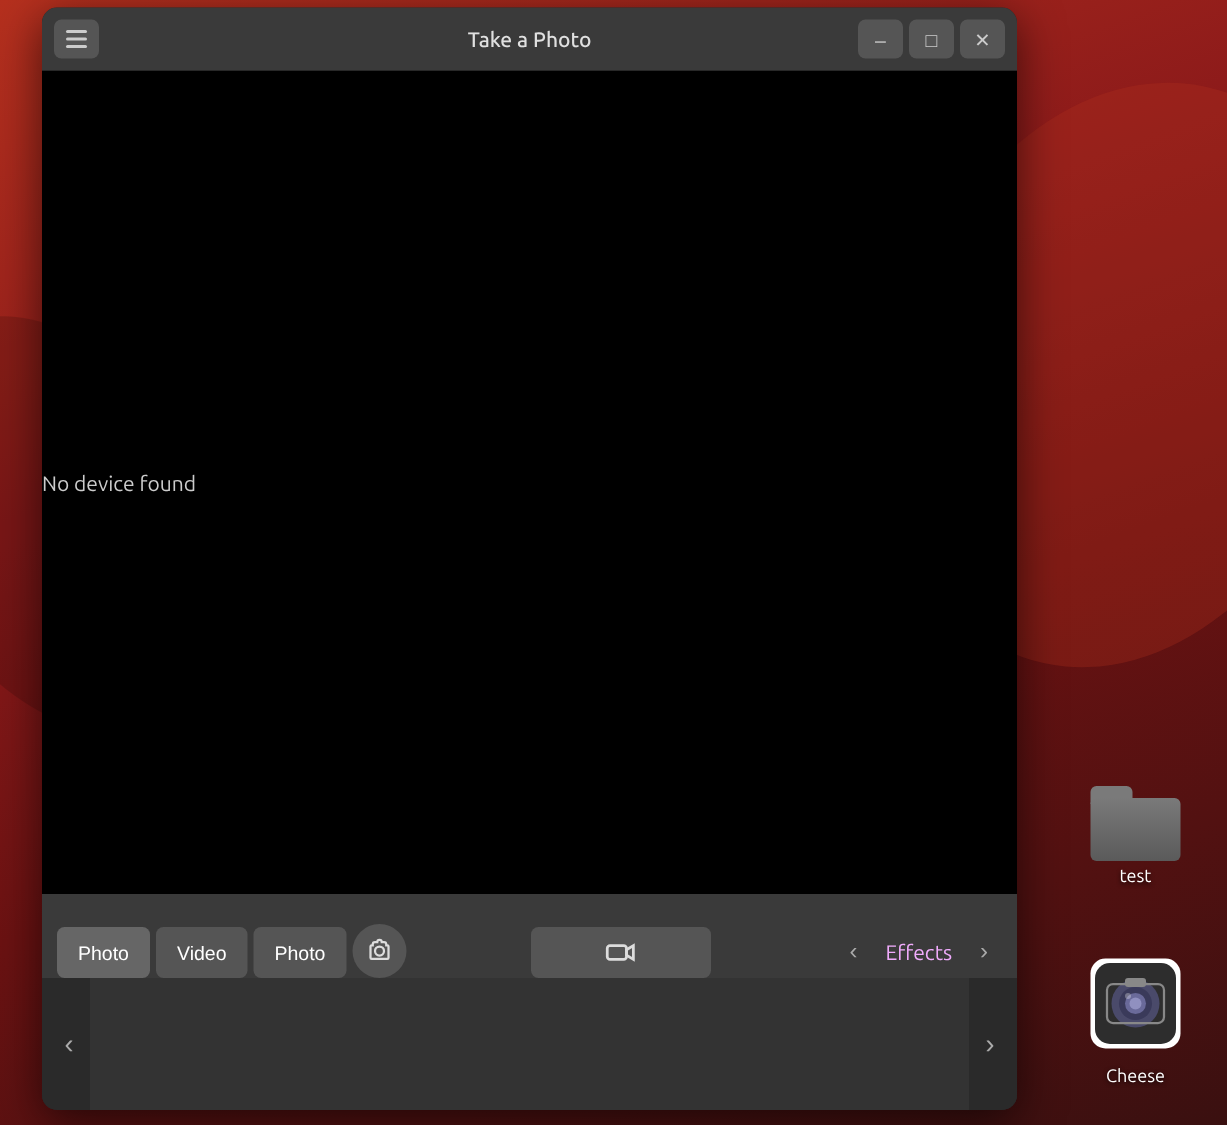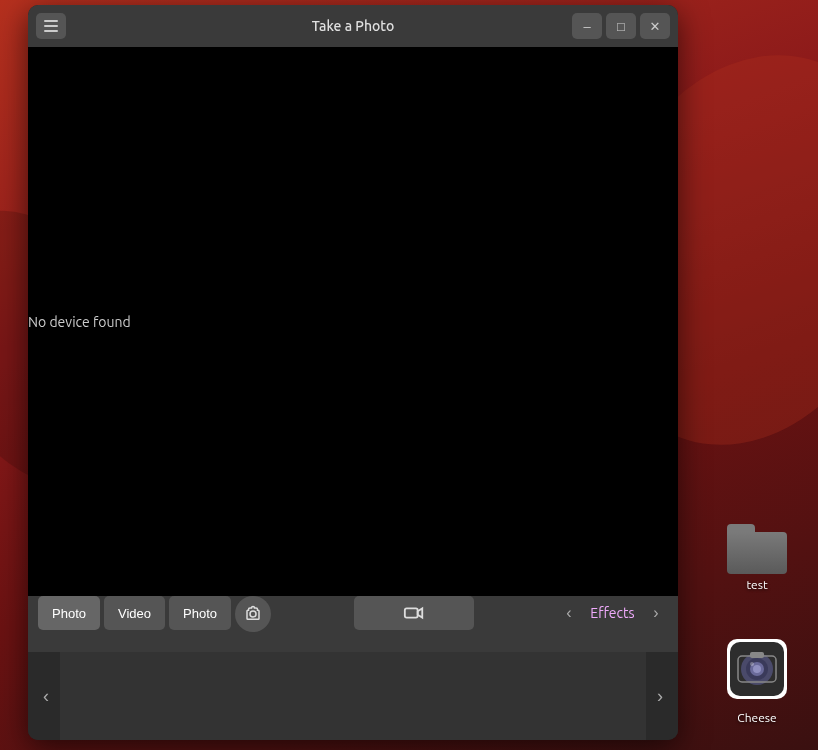--- a/index.html
+++ b/index.html
@@ -125,21 +125,21 @@
     .no-device-text {
       color: #ccc;
       font-size: 14px;
     }
 
     
     .bottom-toolbar {
       background: #3a3a3a;
       height: 56px;
       display: flex;
-      align-items: flex-start;
+      align-items: flex-end;
       padding: 0 10px;
       gap: 4px;
       flex-shrink: 0;
     }
     .mode-btn {
       background: #555;
       border: none;
       border-radius: 5px;
       color: #ffffff;
       font-size: 13px;

